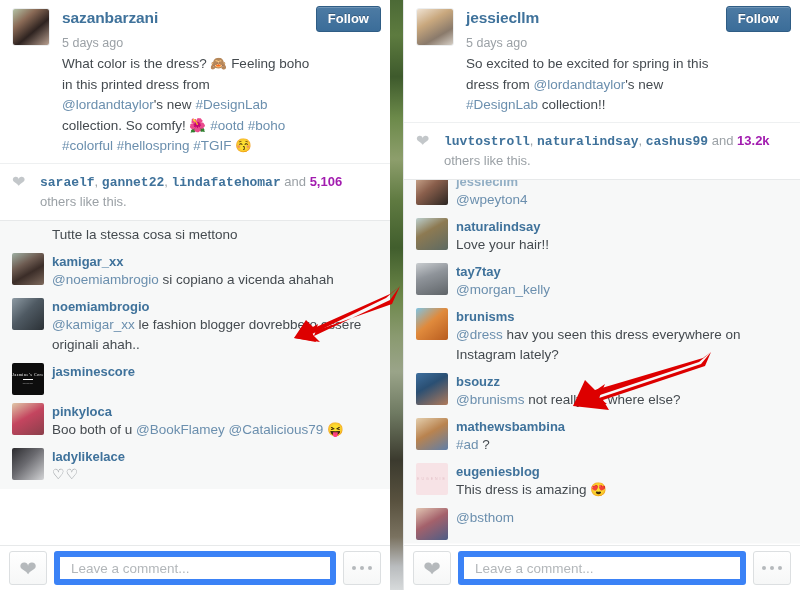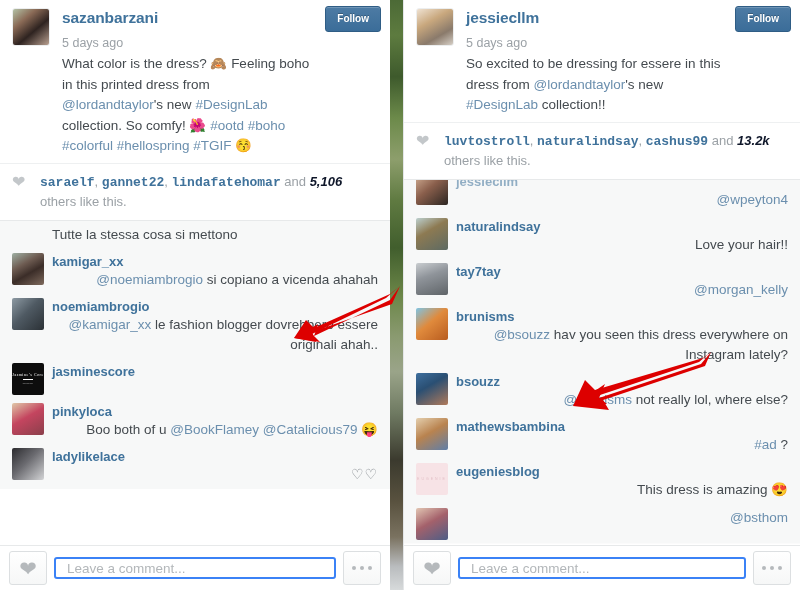--- a/index.html
+++ b/index.html
@@ -42,78 +42,78 @@
     font-size:15.5px; font-weight:bold; color:#3f729b; letter-spacing:-0.1px;
     line-height:19px; display:inline-block;
   }
   .timestamp { font-size:12.5px; color:#9ba1a6; line-height:18px; margin-top:7px; }
   .caption { font-size:13.5px; color:#444a4f; line-height:20.5px; margin-top:2px; word-wrap:break-word; }
   .caption .lnk, .lnk { color:#6b8fae; }
   .btn-follow {
     position:absolute; right:9px; top:6px;
     background: linear-gradient(#4d7ba4, #3b6d99);
     border:1px solid #2f5d85; border-radius:3px;
-    color:#fff; font-size:10px; font-weight:bold;
+    color:#fff; font-size:13px; font-weight:bold;
     padding:4px 11px 5px 11px;
     text-shadow:0 -1px 0 rgba(0,0,0,.25);
     box-shadow:inset 0 1px 0 rgba(255,255,255,.2);
     line-height:15px; white-space:nowrap;
   }
 
   
   .likes-row {
     border-top:1px solid #eef0f1;
     padding:8px 12px 9px 12px;
     position:relative; background:#fff;
   }
   .likes-text {
     margin-left:28px; font-size:13px; line-height:19px; color:#9ba1a6;
   }
   .likes-text b { color:#3f729b; font-weight:bold;font-family:Liberation Mono, monospace; }
-  .likes-text .cnt { color:#0f172a; font-weight:bold;font-style:italic; }
+  .likes-text .cnt { color:#a21caf; font-weight:bold; }
   .heart-sm {
     position:absolute; left:12px; top:10px;
     width:17px; height:16px; color:#c3c7ca; font-size:16px; line-height:16px;
   }
 
   
   .comments {
     background:#f7f8f8; border-top:1px solid #e7e9ea;
     position:relative;
   }
   .comment { position:relative; padding:4px 12px 4px 28px; min-height:20px; }
   .comment.with-avatar { padding-left:52px; min-height:40px; }
   .comment.no-avatar   { padding-left:52px; }
   .avatar-sm {
     position:absolute; left:12px; top:4px;
     width:32px; height:32px; border-radius:2px; overflow:hidden; background:#cfd2d4;
   }
   .cm-user { font-size:13px; font-weight:bold; color:#3f729b; line-height:17px; }
-  .cm-text { font-size:13.5px; color:#444a4f; line-height:20px; word-wrap:break-word;text-align:right; }
+  .cm-text { font-size:13.5px; color:#444a4f; line-height:20px; word-wrap:break-word; }
   .cm-text .lnk { color:#6b8fae; }
   .cm-only-text { font-size:13.5px; color:#444a4f; line-height:20px; }
   .hearts2 { color:#8d9297; font-size:14px; letter-spacing:1px; line-height:18px; }
 
   
   .bottom-bar {
     position:absolute; bottom:0; left:0; right:0; height:45px;
     background:#fff; border-top:1px solid #e7e9ea;
     display:flex; align-items:center; padding:0 9px; gap:7px;
   }
   .btn-sq {
     width:38px; height:34px; border:1px solid #dcdfe1; border-radius:3px;
     background:linear-gradient(#ffffff,#f6f7f7);
     display:flex; align-items:center; justify-content:center;
     flex:0 0 auto;
   }
   .heart-big { font-size:21px; line-height:21px; color:#b5b9bc; }
   .dots { display:flex; gap:4px; }
   .dots i { width:4px; height:4px; border-radius:50%; background:#b5b9bc; display:block; }
   .comment-input {
-    flex:1 1 auto; height:22px; border:2px solid #3b82f6; border-radius:3px;
+    flex:1 1 auto; height:34px; border:6px solid #3b82f6; border-radius:3px;
     background:#fff; display:flex; align-items:center; padding:0 11px;
     font-size:13.5px; color:#b3b7ba;
   }
 
   
   .arrow-svg { position:absolute; pointer-events:none; }
   #arrow-left  { left:272px; top:286px; }
   #arrow-right { left:553px; top:352px; }
 
   
@@ -221,21 +221,21 @@
   </div>
 
   <div class="panel panel-right">
 
     <div class="post-header">
       <div class="avatar-lg avHdrR"></div>
       <button class="btn-follow">Follow</button>
       <div class="header-body">
         <div class="username-lg">jessiecllm</div>
         <div class="timestamp">5 days ago</div>
-        <div class="caption" id="right-caption"><span>So excited to be dressing for essere in this dress from </span><span class="lnk">@lordandtaylor</span><span>'s new </span><span class="lnk">#DesignLab</span><span> collection!!</span></div>
+        <div class="caption" id="right-caption"><span>So excited to be excited for spring in this dress from </span><span class="lnk">@lordandtaylor</span><span>'s new </span><span class="lnk">#DesignLab</span><span> collection!!</span></div>
       </div>
     </div>
 
     <div class="likes-row">
       <div class="heart-sm">❤</div>
       <div class="likes-text" id="right-likes"><b>luvtostroll</b><span>, </span><b>naturalindsay</b><span>, </span><b>cashus99</b><span> and </span><span class="cnt">13.2k</span><span> others like this.</span></div>
     </div>
 
     <div class="comments" id="right-comments" style="overflow: hidden; clip-path: inset(0px);">
         <div class="comment with-avatar" style="margin-top: -11px;">
@@ -249,21 +249,21 @@
           <div class="cm-text"><span>Love your hair!!</span></div>
         </div>
         <div class="comment with-avatar">
           <div class="avatar-sm av9"></div>
           <div class="cm-user">tay7tay</div>
           <div class="cm-text"><span class="lnk">@morgan_kelly</span></div>
         </div>
         <div class="comment with-avatar">
           <div class="avatar-sm av10"></div>
           <div class="cm-user">brunisms</div>
-          <div class="cm-text"><span class="lnk">@bsouzz</span><span> hav you seen this dress everywhere on Instagram lately?</span></div>
+          <div class="cm-text"><span class="lnk">@dress</span><span> hav you seen this dress everywhere on Instagram lately?</span></div>
         </div>
         <div class="comment with-avatar">
           <div class="avatar-sm av11"></div>
           <div class="cm-user">bsouzz</div>
           <div class="cm-text"><span class="lnk">@brunisms</span><span> not really lol, where else?</span></div>
         </div>
         <div class="comment with-avatar">
           <div class="avatar-sm av12"></div>
           <div class="cm-user">mathewsbambina</div>
           <div class="cm-text"><span class="lnk">#ad</span><span> ?</span></div>

